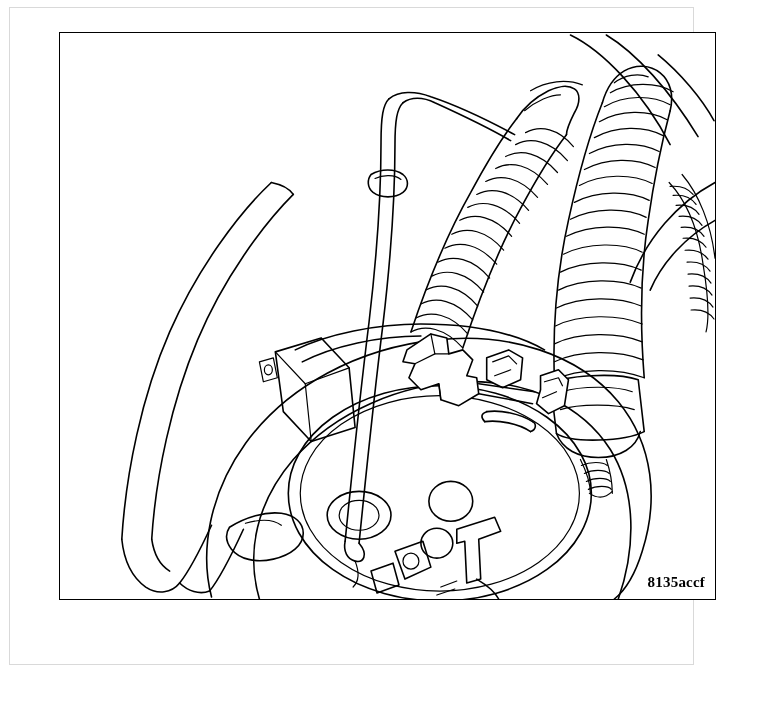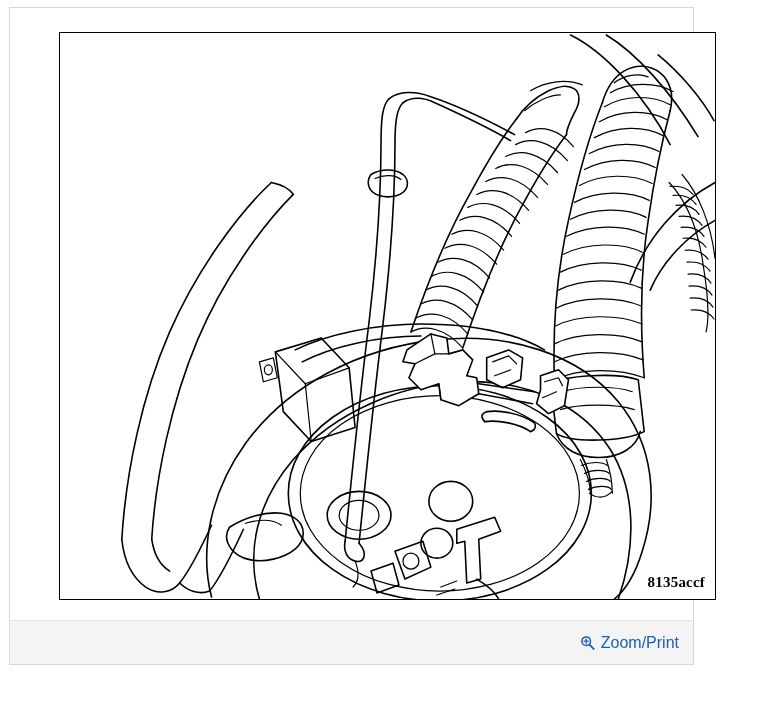--- a/index.html
+++ b/index.html
@@ -312,29 +312,16 @@
           <path class="ln-thin" d="M316 146 C 324 142 336 142 342 147"></path>
 
           <path class="ln-thin" d="M296 530 C 300 540 300 550 294 556"></path>
 
         </svg>
 
         <div class="fig-code">8135accf</div>
       </div>
     </div>
 
-    <div class="figure-footer">
-      <a class="zoom-link" href="#">
-        <span class="zoom-icon">
-          <svg viewBox="0 0 16 16" width="15" height="15" aria-hidden="true">
-            <circle cx="6.6" cy="6.6" r="4.6" fill="none" stroke="#1a5fb4" stroke-width="1.6"></circle>
-            <line x1="10" y1="10.2" x2="14.6" y2="14.8" stroke="#1a5fb4" stroke-width="2" stroke-linecap="round"></line>
-            <line x1="4.4" y1="6.6" x2="8.8" y2="6.6" stroke="#1a5fb4" stroke-width="1.4" stroke-linecap="round"></line>
-            <line x1="6.6" y1="4.4" x2="6.6" y2="8.8" stroke="#1a5fb4" stroke-width="1.4" stroke-linecap="round"></line>
-          </svg>
-        </span>
-        <span class="zoom-label">Zoom/Print</span>
-      </a>
-    </div>
   </div>
 
 
 </div>
 
 </body></html>

